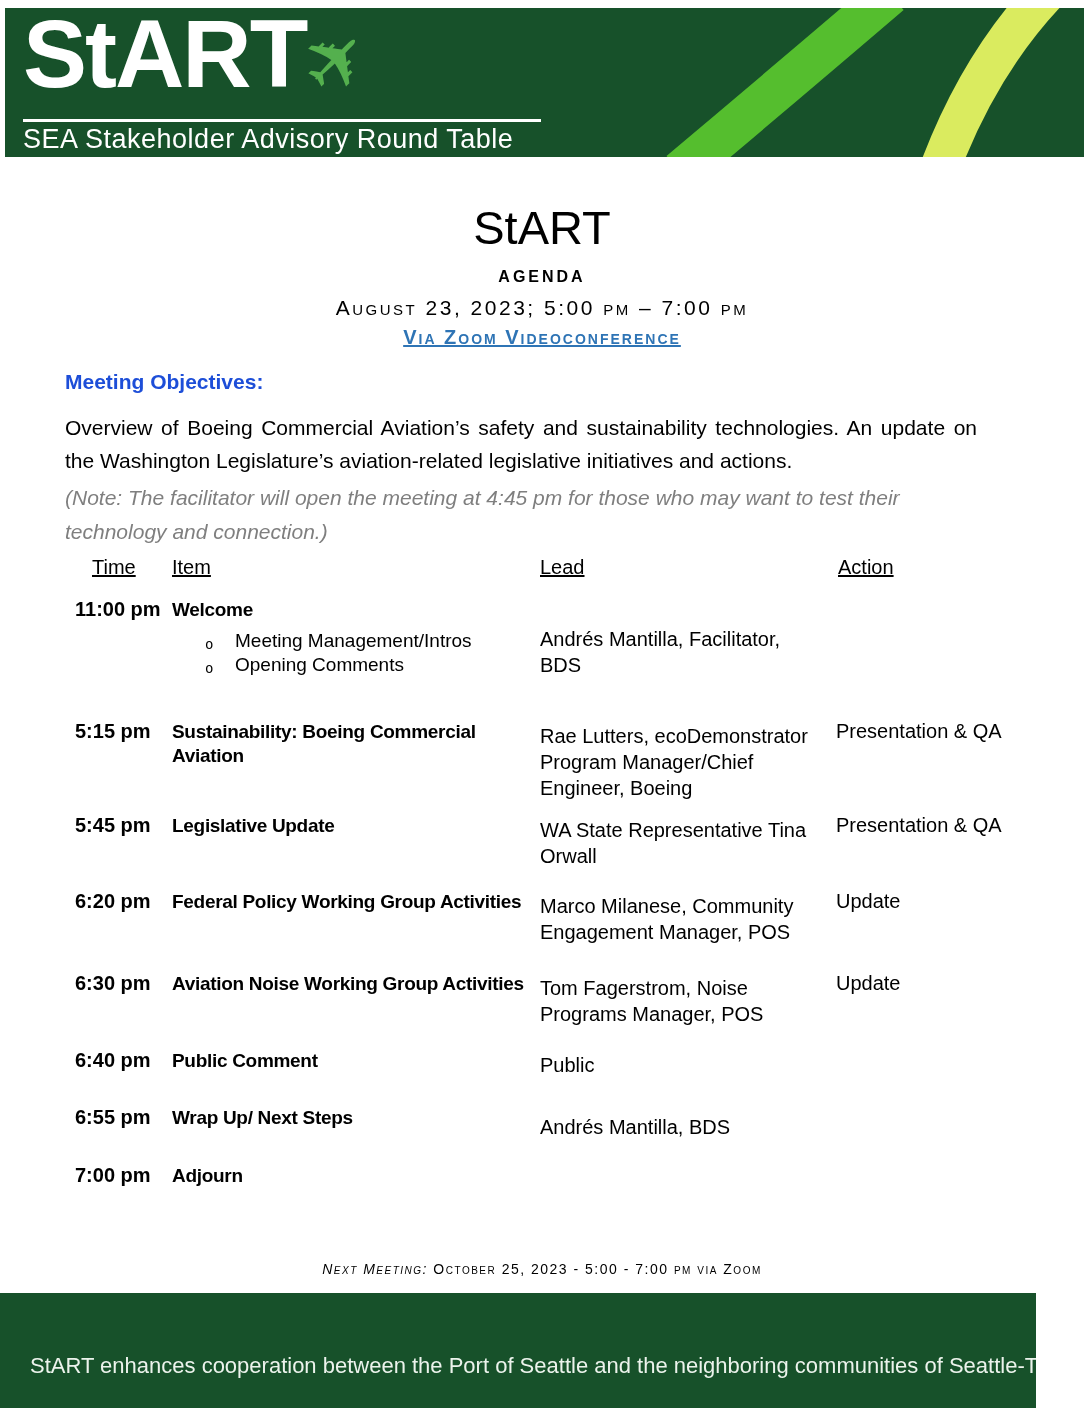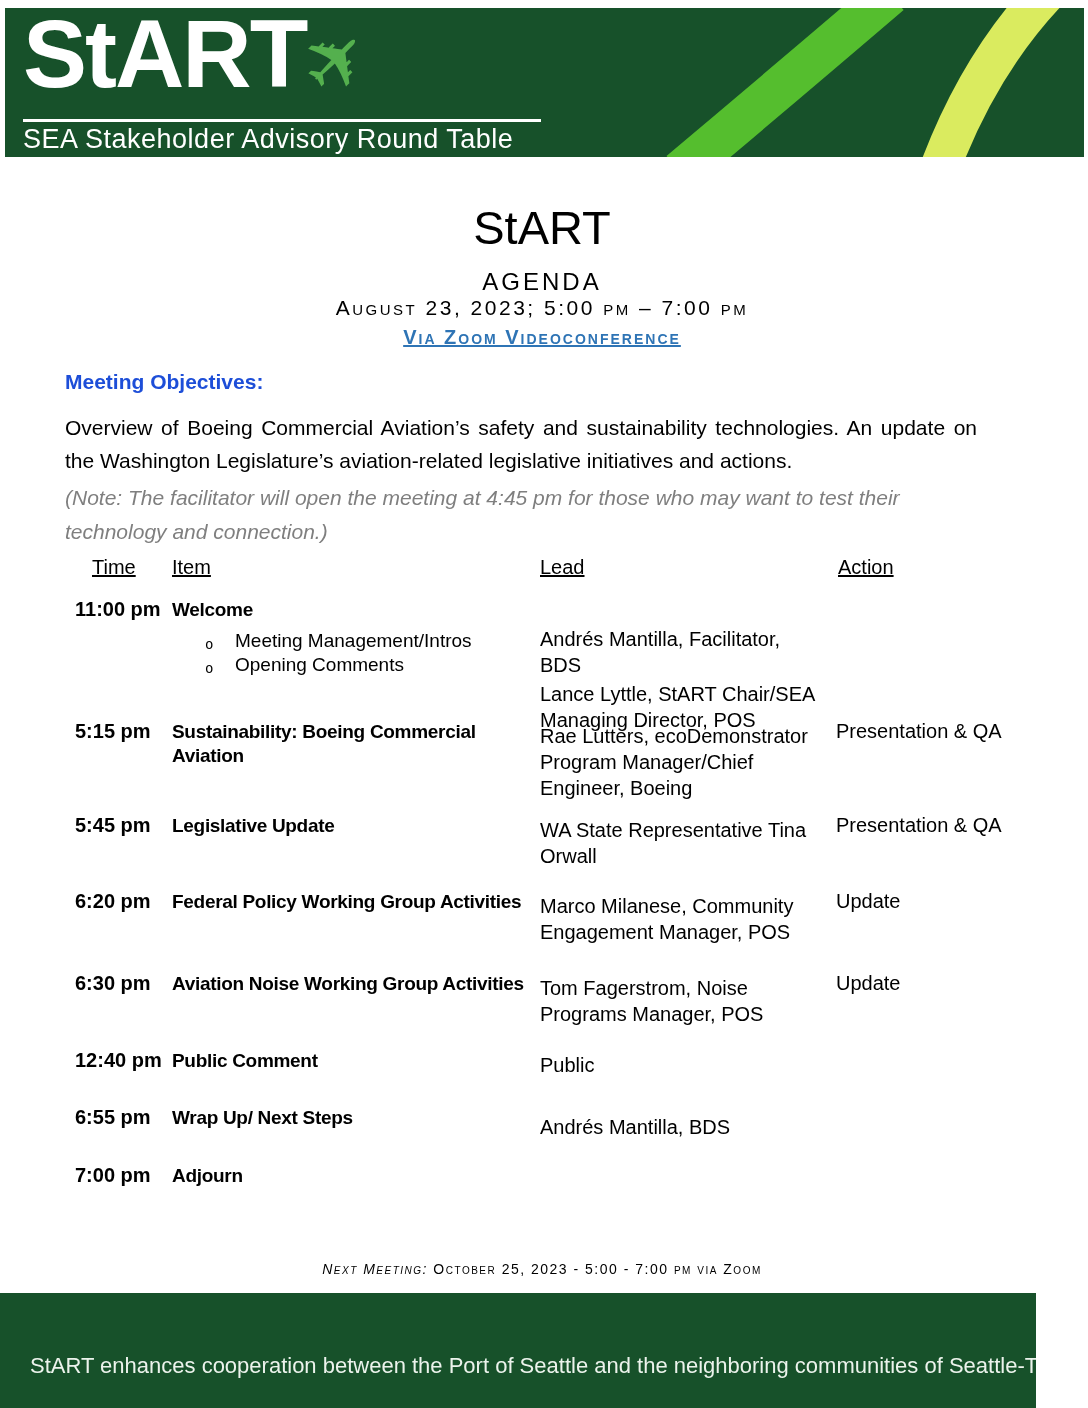--- a/index.html
+++ b/index.html
@@ -44,21 +44,21 @@
     letter-spacing: 0.5px; white-space: nowrap;
   }
 
   
   .title-main {
     position: absolute; left: 0; top: 200px; width: 100%;
     text-align: center; font-size: 47px; font-weight: 400; color: #000000;
   }
   .title-agenda {
     position: absolute; left: 0; top: 268px; width: 100%;
-    text-align: center; font-size: 24px; font-weight: 400;
+    text-align: center; font-size: 16px; font-weight: 700;
     letter-spacing: 3px; color: #000000;
   }
   .title-date {
     position: absolute; left: 0; top: 296px; width: 100%;
     text-align: center; font-size: 21px; font-weight: 400;
     font-variant: small-caps; letter-spacing: 2.5px; color: #000000;
   }
   .title-link-wrap {
     position: absolute; left: 0; top: 326px; width: 100%; text-align: center;
   }
@@ -191,21 +191,20 @@
           <span>Meeting Management/Intros</span>
         </div>
         <div class="bullet">
           <span class="marker">o</span>
           <span>Opening Comments</span>
         </div>
       </div>
     </div>
     <div class="cell-lead">
       <div class="lead-line">Andrés Mantilla, Facilitator, BDS</div>
-      <div class="lead-line">Lance Lyttle, StART Chair/SEA Managing Director, POS</div>
     </div>
     <div class="cell-action"></div>
   </div>
 
   <div class="row r1">
     <div class="cell-time">5:15 pm</div>
     <div class="cell-item">Sustainability: Boeing Commercial Aviation</div>
     <div class="cell-lead">Rae Lutters, ecoDemonstrator Program Manager/Chief Engineer, Boeing</div>
     <div class="cell-action">Presentation &amp; QA</div>
   </div>
@@ -225,21 +224,21 @@
   </div>
 
   <div class="row r4">
     <div class="cell-time">6:30 pm</div>
     <div class="cell-item">Aviation Noise Working Group Activities</div>
     <div class="cell-lead">Tom Fagerstrom, Noise Programs Manager, POS</div>
     <div class="cell-action">Update</div>
   </div>
 
   <div class="row r5">
-    <div class="cell-time">12:40 pm</div>
+    <div class="cell-time">6:40 pm</div>
     <div class="cell-item">Public Comment</div>
     <div class="cell-lead">Public</div>
     <div class="cell-action"></div>
   </div>
 
   <div class="row r6">
     <div class="cell-time">6:55 pm</div>
     <div class="cell-item">Wrap Up/ Next Steps</div>
     <div class="cell-lead">Andrés Mantilla, BDS</div>
     <div class="cell-action"></div>

